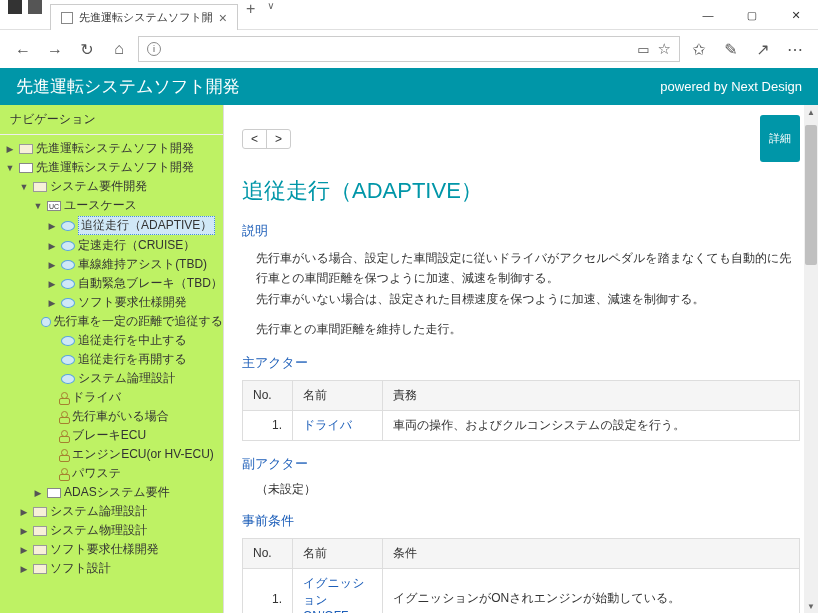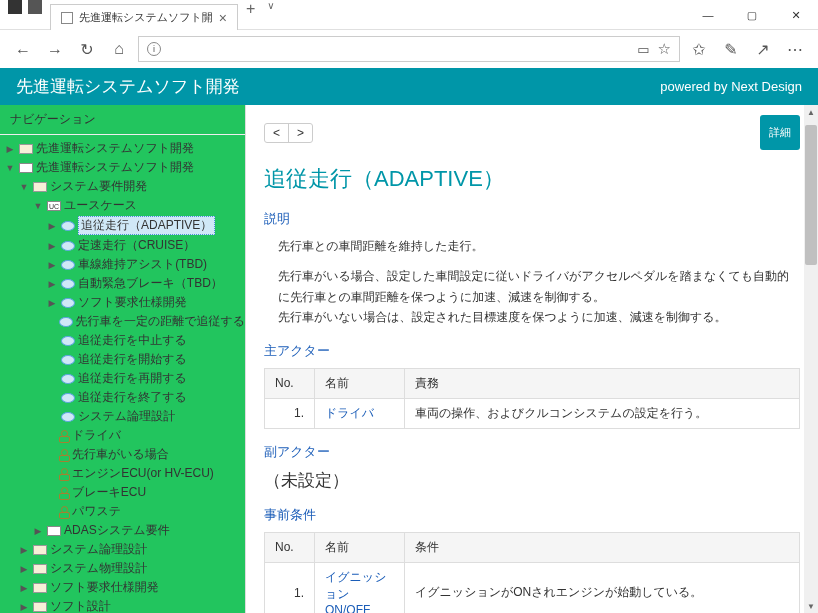--- a/index.html
+++ b/index.html
@@ -14,45 +14,45 @@
 .caret-down{color:#666;font-size:10px;padding-left:4px}
 .winbtns{margin-left:auto;display:flex}
 .winbtn{width:44px;height:30px;display:flex;align-items:center;justify-content:center;color:#333;font-size:11px}
 .navbar{height:38px;display:flex;align-items:center;padding:0 10px;gap:6px}
 .navbtn{width:26px;height:26px;display:flex;align-items:center;justify-content:center;color:#555;font-size:16px}
 .urlbox{flex:1;display:flex;align-items:center;border:1px solid #ccc;height:26px;padding:0 8px;gap:8px;font-size:12px;color:#555}
 .url-i{width:14px;height:14px;border:1px solid #888;border-radius:50%;display:flex;align-items:center;justify-content:center;font-size:9px}
 .header{height:37px;background:#0096a8;color:#fff;display:flex;align-items:center;padding:0 16px;font-size:17px}
 .powered{margin-left:auto;font-size:13px}
 .container{display:flex;height:calc(613px - 30px - 38px - 37px)}
-.sidebar{width:246px;border-right:1px solid #ddd;background:#22c55e;overflow:hidden}
+.sidebar{width:224px;border-right:1px solid #ddd;background:#bef264;overflow:hidden}
 .sidebar-title{padding:6px 10px;font-size:12px;color:#333;border-bottom:1px solid #eee}
 .tree{padding:4px 0;font-size:12px}
 .tree-item{display:flex;align-items:center;padding:1px 0;white-space:nowrap;cursor:pointer}
 .tree-item.selected span.label{background:#d0e8f7;border:1px dotted #4a90d9;padding:0 2px}
 .twisty{width:12px;display:inline-flex;justify-content:center;color:#555;font-size:9px}
 .twisty.blank{visibility:hidden}
 .ticon{display:inline-block;width:14px;height:10px;margin:0 3px;vertical-align:middle}
 .ticon.folder{border:1px solid #999;background:#f7f0d8}
 .ticon.box{border:1px solid #888;background:#fff}
 .ticon.ellipse{border:1px solid #5aa5dd;background:#cfe8f7;border-radius:50%}
 .ticon.person{width:10px;height:12px;position:relative}
 .ticon.person::before{content:"";position:absolute;top:0;left:2px;width:5px;height:5px;border:1px solid #a58030;border-radius:50%}
 .ticon.person::after{content:"";position:absolute;top:6px;left:0;width:9px;height:5px;border:1px solid #a58030;border-radius:2px}
 .ind{display:inline-block}
 .content{flex:1;padding:10px 18px;overflow:auto;position:relative}
 .content-top{display:flex;align-items:center;margin-bottom:14px}
 .navpair{display:flex;border:1px solid #ccc;border-radius:3px}
 .navpair span{padding:2px 8px;font-size:12px;color:#333}
 .navpair span:first-child{border-right:1px solid #ccc}
-.detail-btn{margin-left:auto;background:#0096a8;color:#fff;padding:10px 9px;font-size:11px;border-radius:3px;cursor:pointer}
+.detail-btn{margin-left:auto;background:#0096a8;color:#fff;padding:16px 9px;font-size:11px;border-radius:3px;cursor:pointer}
 h1.doc-title{color:#0096a8;font-size:22px;font-weight:normal;margin-bottom:16px}
 .sect-label{color:#1b5db8;font-size:13px;margin:14px 0 8px}
 .sect-text{color:#333;font-size:12px;margin:0 0 10px 14px;line-height:1.7}
-.unset{color:#333;font-size:17px;}
+.unset{color:#333;font-size:12px;margin-left:14px}
 table.data{width:100%;border-collapse:collapse;font-size:12px;margin-left:0}
 table.data th,table.data td{border:1px solid #ddd;padding:6px 10px;text-align:left}
 table.data th{background:#f5f5f5;font-weight:normal}
 table.data td.no{text-align:right;width:50px}
 table.data a{color:#1b5db8;text-decoration:none}
 .scroll-track{position:absolute;right:0;top:0;bottom:0;width:14px;background:#f0f0f0}
 .scroll-thumb{position:absolute;top:20px;width:12px;left:1px;height:140px;background:#c0c0c0;border-radius:2px}
 .scroll-arrow{position:absolute;left:0;width:14px;height:14px;display:flex;align-items:center;justify-content:center;font-size:8px;color:#666}
 </style>
 </head>
@@ -166,59 +166,47 @@
       <div class="tree-item">
           <span class="ind" style="width:46px"></span>
           <span class="twisty blank">▶</span>
           <span class="ticon ellipse"></span>
           <span class="label">追従走行を中止する</span>
         </div>
       <div class="tree-item">
           <span class="ind" style="width:46px"></span>
           <span class="twisty blank">▶</span>
           <span class="ticon ellipse"></span>
-          <span class="label">追従走行を開始する</span>
-        </div>
-      <div class="tree-item">
-          <span class="ind" style="width:46px"></span>
-          <span class="twisty blank">▶</span>
-          <span class="ticon ellipse"></span>
           <span class="label">追従走行を再開する</span>
         </div>
       <div class="tree-item">
           <span class="ind" style="width:46px"></span>
           <span class="twisty blank">▶</span>
           <span class="ticon ellipse"></span>
-          <span class="label">追従走行を終了する</span>
-        </div>
-      <div class="tree-item">
-          <span class="ind" style="width:46px"></span>
-          <span class="twisty blank">▶</span>
-          <span class="ticon ellipse"></span>
           <span class="label">システム論理設計</span>
         </div>
       <div class="tree-item">
           <span class="ind" style="width:56px"></span>
           <span class="ticon person"></span>
           <span class="label">ドライバ</span>
         </div>
       <div class="tree-item">
           <span class="ind" style="width:56px"></span>
           <span class="ticon person"></span>
           <span class="label">先行車がいる場合</span>
         </div>
       <div class="tree-item">
           <span class="ind" style="width:56px"></span>
           <span class="ticon person"></span>
+          <span class="label">ブレーキECU</span>
+        </div>
+      <div class="tree-item">
+          <span class="ind" style="width:56px"></span>
+          <span class="ticon person"></span>
           <span class="label">エンジンECU(or HV-ECU)</span>
-        </div>
-      <div class="tree-item">
-          <span class="ind" style="width:56px"></span>
-          <span class="ticon person"></span>
-          <span class="label">ブレーキECU</span>
         </div>
       <div class="tree-item">
           <span class="ind" style="width:56px"></span>
           <span class="ticon person"></span>
           <span class="label">パワステ</span>
         </div>
       <div class="tree-item">
           <span class="ind" style="width:32px"></span>
           <span class="twisty">▶</span>
           <span class="ticon box"></span>
@@ -255,22 +243,22 @@
     <div class="content-top">
       <div class="navpair">
         <span>&lt;</span>
         <span>&gt;</span>
       </div>
       <div class="detail-btn">詳細</div>
     </div>
     <h1 class="doc-title">追従走行（ADAPTIVE）</h1>
 
     <div class="sect-label">説明</div>
+    <div class="sect-text"><span>先行車がいる場合、設定した車間設定に従いドライバがアクセルペダルを踏まなくても自動的に先行車との車間距離を保つように加速、減速を制御する。</span><br><span>先行車がいない場合は、設定された目標速度を保つように加速、減速を制御する。</span></div>
     <div class="sect-text">先行車との車間距離を維持した走行。</div>
-    <div class="sect-text"><span>先行車がいる場合、設定した車間設定に従いドライバがアクセルペダルを踏まなくても自動的に先行車との車間距離を保つように加速、減速を制御する。</span><br><span>先行車がいない場合は、設定された目標速度を保つように加速、減速を制御する。</span></div>
 
     <div class="sect-label">主アクター</div>
     <table class="data">
       <tbody>
           <tr>
         <th>No.</th>
         <th style="width:90px">名前</th>
         <th>責務</th>
       </tr>
       <tr>

